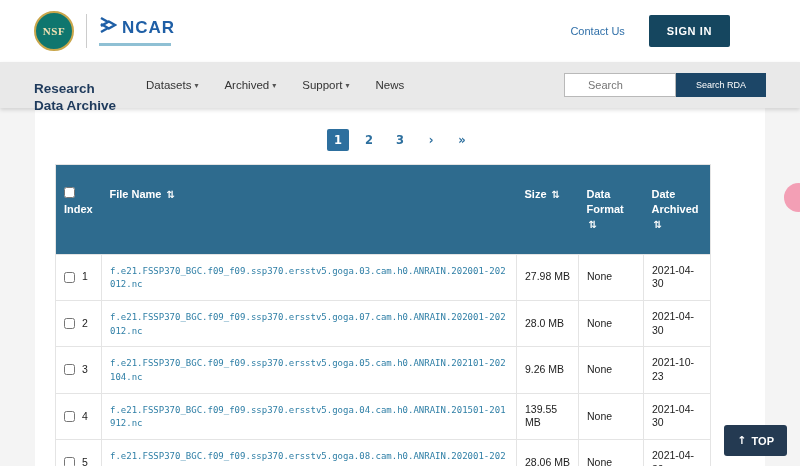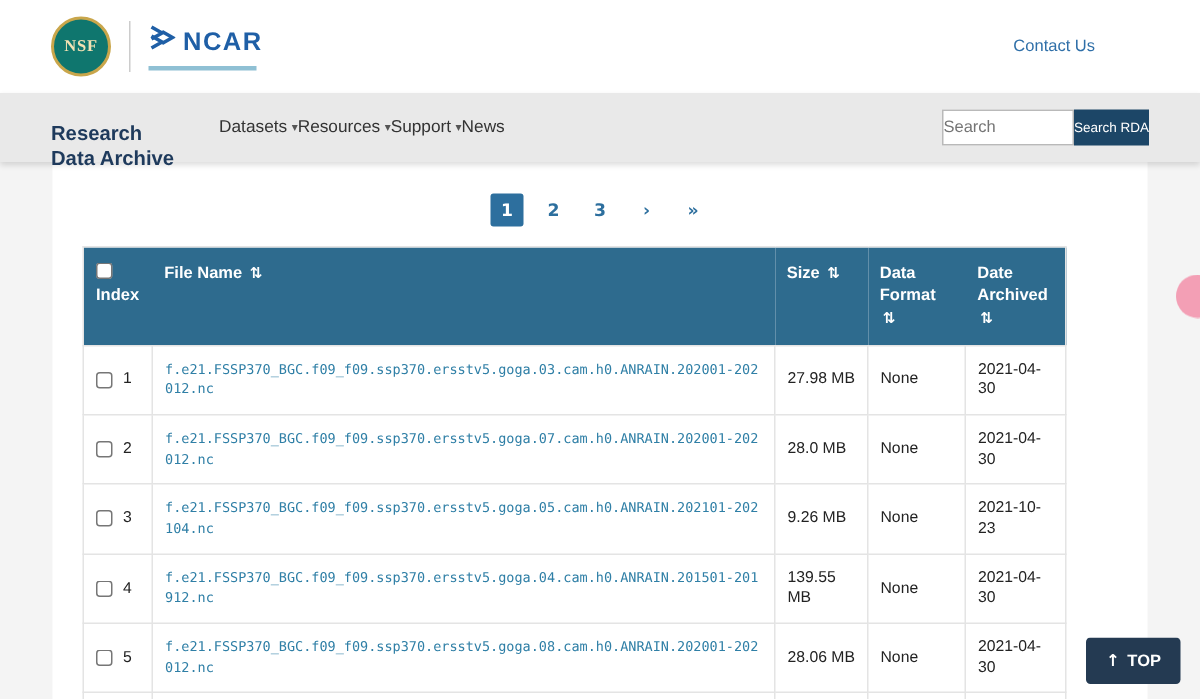--- a/index.html
+++ b/index.html
@@ -24,47 +24,47 @@
   .signin-btn { background:#15465f; color:#fff; border:none; border-radius:2px;
                 font-size:11px; font-weight:bold; letter-spacing:.6px;
                 padding:10px 18px; cursor:pointer; }
 
   
   .navbar { height:46px; background:#e9e9e9; display:flex; align-items:center;
             padding:0 34px; box-shadow:0 2px 4px rgba(0,0,0,.14); position:relative; z-index:2; }
   .brand { font-size:13.5px; font-weight:bold; color:#1e3a5c; line-height:1.2;
            margin-right:30px; cursor:pointer;margin-top:25px; }
   .brand span { display:block; }
-  .nav-links { display:flex; list-style:none; }
+  .nav-links { display:flex; list-style:none; gap:26px; }
   .nav-links li { font-size:11.5px; color:#333; cursor:pointer; white-space:nowrap; }
   .nav-caret { font-size:8px; color:#555; margin-left:3px; vertical-align:1px;
                font-family:"DejaVu Sans", sans-serif; }
   .nav-search { margin-left:auto; display:flex; align-items:center; }
-  .search-input { width:88px; height:24px; border:1px solid #b9b9b9; background:#fff;
-                  font-size:11px; padding:0 0; font-family:"Liberation Sans",sans-serif; }
+  .search-input { width:112px; height:24px; border:1px solid #b9b9b9; background:#fff;
+                  font-size:11px; padding:0 23px; font-family:"Liberation Sans",sans-serif; }
   .search-btn { height:24px; border:none; background:#1c4667; color:#fff;
-                font-size:9px; padding:0 0; cursor:pointer; white-space:nowrap; }
+                font-size:9px; padding:0 20px; cursor:pointer; white-space:nowrap; }
 
   
   .card { width:730px; margin:0 auto; background:#fff; min-height:358px;
           padding:12px 20px 20px; }
   .pagelist-title { text-align:center; font-size:11px; font-weight:bold; color:#222; }
   .pagination { display:flex; justify-content:center; align-items:center;
                 gap:9px; margin:9px 0 13px; }
   .page-btn { min-width:22px; height:22px; display:flex; align-items:center;
               justify-content:center; border:none; background:transparent;
               color:#2d6f9e; font-size:11.5px; font-weight:bold; cursor:pointer;
               font-family:"DejaVu Sans", sans-serif; }
   .page-btn.active { background:#2d6f9e; color:#fff; border-radius:2px; }
 
   
   table.filelist { border-collapse:collapse; width:655px; table-layout:fixed;
                    border:1px solid #e4e4e4; }
   .filelist th { background:#2e6b8e; color:#fff; text-align:left; vertical-align:top;
-                 font-size:11px; font-weight:bold; padding:10px 8px; line-height:1.35; }
+                 font-size:11px; font-weight:bold; padding:22px 8px; line-height:1.35; }
   .sort-icon { font-family:"DejaVu Sans", sans-serif; font-size:10px; margin-left:2px; }
   .filelist td { border:1px solid #e4e4e4; padding:9px 8px; font-size:10.5px;
                  color:#222; vertical-align:middle; line-height:1.3; }
   .col-index  { width:46px; }
   .col-file   { width:415px; }
   .col-size   { width:62px; }
   .col-format { width:65px; }
   .col-date   { width:67px; }
   .idx-cell { display:flex; align-items:center; gap:7px; }
   input[type="checkbox"] { width:11px; height:11px; cursor:pointer; }
@@ -96,34 +96,35 @@
             <polyline points="9,5 16,9 9,13" fill="none" stroke="#1f5fa6" stroke-width="2.4"></polyline>
           </svg>
         </span>
         <span class="ncar-text">NCAR</span>
       </div>
       <div class="ncar-sub"></div>
     </div>
   </div>
   <div class="top-actions">
     <a class="contact-link">Contact Us</a>
+    <button class="signin-btn">SIGN IN</button>
   </div>
 </header>
 
 <nav class="navbar">
   <div class="brand">
     <span>Research</span>
     <span>Data Archive</span>
   </div>
   <ul class="nav-links">
     <li>
       <span>Datasets</span><span class="nav-caret">▾</span>
     </li>
     <li>
-      <span>Resources</span><span class="nav-caret">▾</span>
+      <span>Archived</span><span class="nav-caret">▾</span>
     </li>
     <li>
       <span>Support</span><span class="nav-caret">▾</span>
     </li>
     <li>
       <span>News</span>
     </li>
   </ul>
   <div class="nav-search">
     <input class="search-input" type="text" placeholder="Search" style="">

